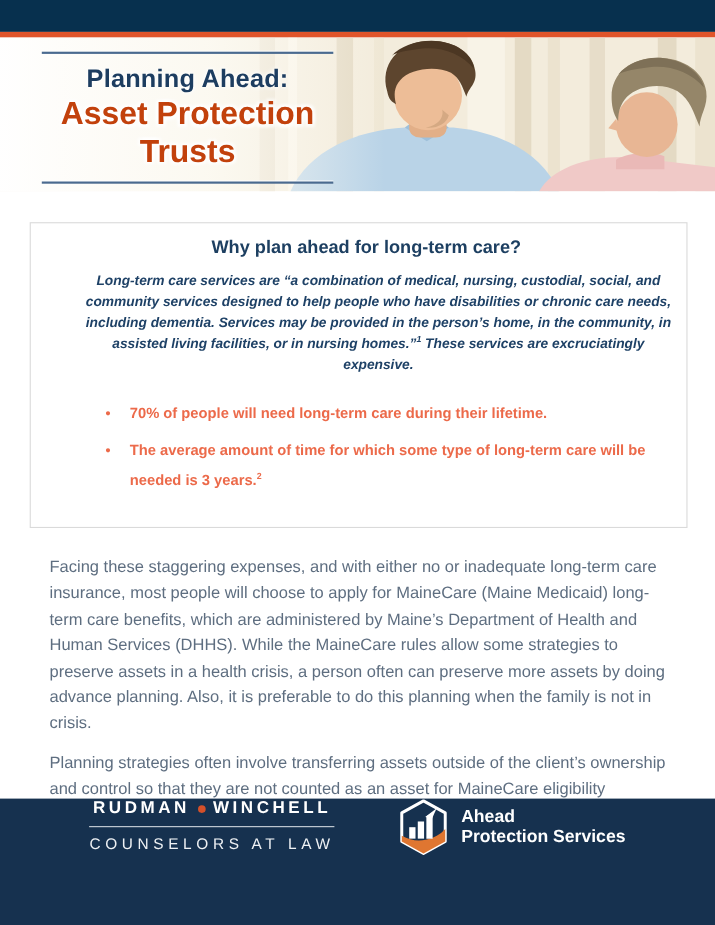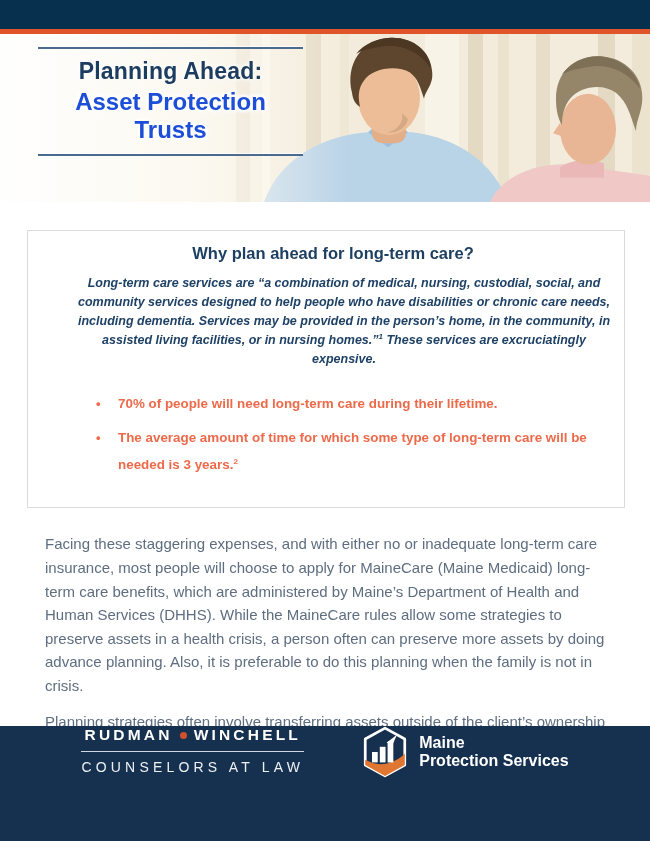--- a/index.html
+++ b/index.html
@@ -9,34 +9,34 @@
   .page {
     position:relative; width:650px; height:841px; margin:0 auto;
     background:#ffffff; overflow:hidden;
   }
 
   
   .top-navy-bar { height:29px; background:#07304e; }
   .accent-bar   { height:5px;  background:#e0542a; }
 
   
-  .hero { position:relative; height:168px; overflow:hidden; }
+  .hero { position:relative; height:140px; overflow:hidden; }
   .hero-photo { position:absolute; inset:0; width:100%; height:100%; display:block; }
 
   .title-block {
     position:absolute; left:38px; top:13px; width:265px; text-align:center;
   }
   .title-rule { height:2px; background:#4a6a8f; box-shadow:0 -1px 0 rgba(255,255,255,.8); }
   .title-line1 {
     margin-top:9px; font-size:23px; font-weight:bold; color:#1d3d60;
     letter-spacing:.2px;
     text-shadow:0 0 4px #fff, 0 0 6px #fff;
   }
   .title-line2, .title-line3 {
-    font-size:24px; font-weight:bold; color:#1d4ed8; line-height:1.16;
+    font-size:29px; font-weight:bold; color:#c2410c; line-height:1.16;
     text-shadow:-2px -2px 3px rgba(255,255,255,.95), 2px -2px 3px rgba(255,255,255,.95),
                 -2px 2px 3px rgba(255,255,255,.95), 2px 2px 3px rgba(255,255,255,.95);
   }
   .title-line2 { margin-top:3px; }
   .title-rule.bottom { margin-top:10px; }
 
   
   .info-box {
     margin:28px 25px 0 27px; border:1px solid #dadada; background:#fff;
     padding:13px 32px 22px 46px;
@@ -187,19 +187,19 @@
     <div class="mfs-logo">
       <svg width="46" height="52" viewBox="0 0 44 50" aria-hidden="true">
         <path d="M22 2 L41 12.5 V37.5 L22 48 L3 37.5 V12.5 Z" fill="none" stroke="#ffffff" stroke-width="2.6" stroke-linejoin="round"></path>
         <path d="M3 32.5 C 10 36.5, 17 37.5, 24 36 C 31 34.5, 37 31, 41 26.5 L41 37.5 L22 48 L3 37.5 Z" fill="#df7631"></path>
         <rect x="9.5" y="25" width="5.5" height="10" fill="#ffffff"></rect>
         <rect x="17" y="20" width="5.5" height="15" fill="#ffffff"></rect>
         <path d="M24.5 35 V15.5 L30 12 V35 Z" fill="#ffffff"></path>
         <path d="M23.5 16 L33.5 8.5 L29.5 17.5 Z" fill="#ffffff"></path>
       </svg>
       <div class="mfs-text">
-        <div>Maine</div>
+        <div>Ahead</div>
         <div>Protection Services</div>
       </div>
     </div>
 
   </div>
 </div>
 
 </body></html>

